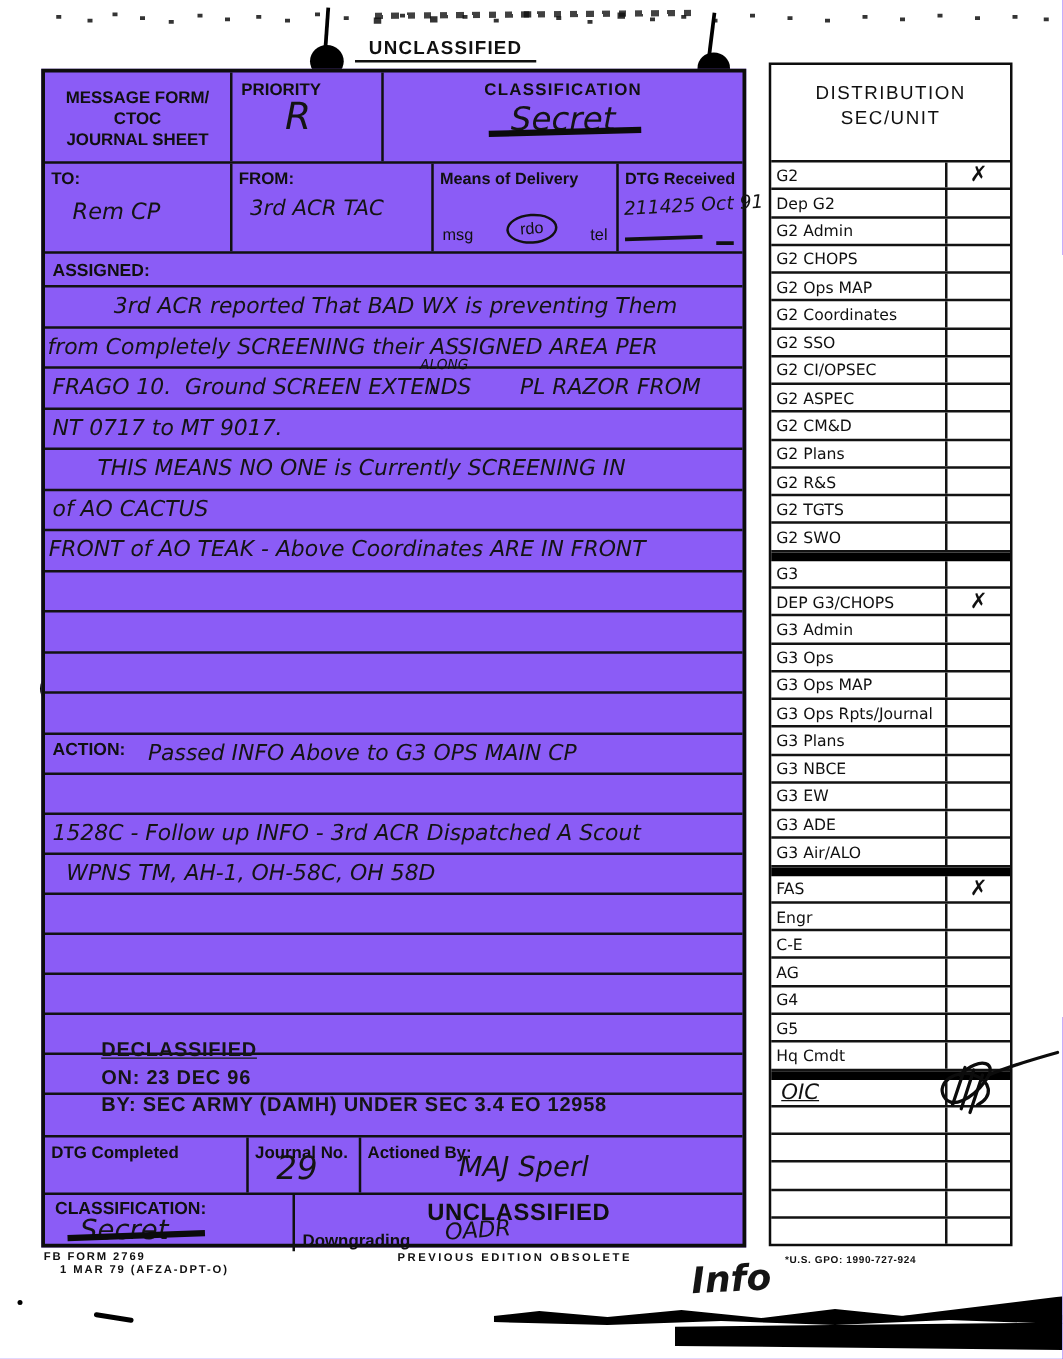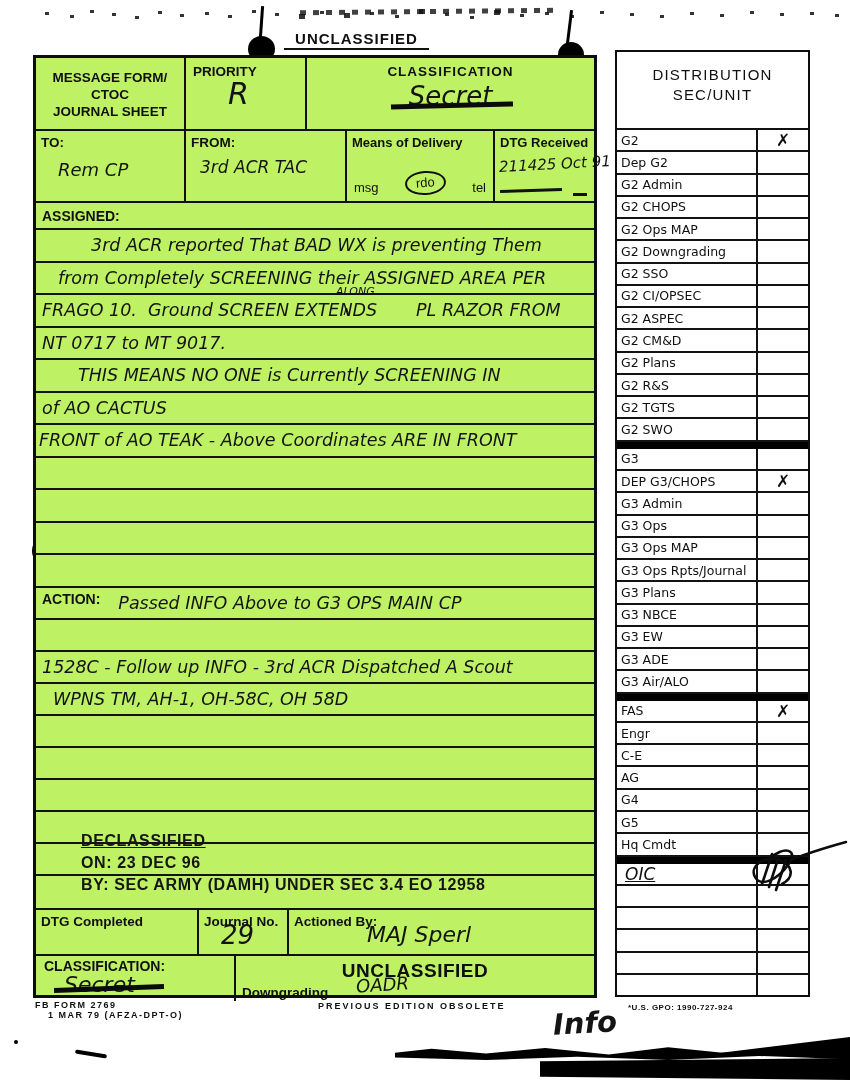--- a/index.html
+++ b/index.html
@@ -29,21 +29,21 @@
   .a-dot2{position:absolute;left:14px;top:1040px;width:4px;height:4px;background:#000;border-radius:50%;}
 
   
   .hw{font-family:"DejaVu Sans",sans-serif;font-style:italic;color:#141414;white-space:pre;}
 
   
   .banner{position:absolute;left:284px;top:30px;width:145px;text-align:center;font-weight:bold;
     font-size:15px;letter-spacing:1px;border-bottom:2.5px solid #111;padding-bottom:1px;}
 
   
-  .form{position:absolute;left:33px;top:55px;width:564px;height:943px;border:3px solid #0d0d0d;background:#bef264;}
+  .form{position:absolute;left:33px;top:55px;width:564px;height:943px;border:3px solid #0d0d0d;background:#8b5cf6;}
   .hrow1{position:absolute;left:0;top:0;width:100%;height:73px;border-bottom:2.5px solid #111;display:flex;}
   .hrow2{position:absolute;left:0;top:73px;width:100%;height:72px;border-bottom:2.5px solid #111;display:flex;}
   .cell{position:relative;border-right:2.5px solid #111;}
   .cell:last-child{border-right:none;}
   .c-title{width:150px;text-align:center;font-weight:bold;font-size:13.5px;line-height:17px;padding-top:11px;}
   .c-priority{width:121px;}
   .c-class{flex:1;}
   .lab{font-weight:bold;font-size:13.5px;}
   .c-priority .lab{position:absolute;left:7px;top:6px;}
   .c-class .lab{display:block;text-align:center;margin-top:6px;letter-spacing:1px;}
@@ -180,21 +180,21 @@
       <div class="dtg-line"></div>
       <div class="dtg-line2"></div>
     </div>
   </div>
 
   <div class="sec-label-row">
     <span class="sec-label">ASSIGNED:</span>
   </div>
   <div id="message-rows">
       <div class="mrow"><span class="hw" style="padding-left: 55px;">3rd ACR reported That BAD WX is preventing Them</span></div>
-      <div class="mrow"><span class="hw" style="padding-left: 22px;">from Completely SCREENING their ASSIGNED AREA PER</span></div>
+      <div class="mrow"><span class="hw" style="padding-left: 2px;">from Completely SCREENING their ASSIGNED AREA PER</span></div>
       <div class="mrow"><span class="hw" style="padding-left: 6px;">FRAGO 10.  Ground SCREEN EXTENDS       PL RAZOR FROM</span><span class="inserted">ALONG</span><span class="caret">∧</span></div>
       <div class="mrow"><span class="hw" style="padding-left: 6px;">NT 0717 to MT 9017.</span></div>
       <div class="mrow"><span class="hw" style="padding-left: 42px;">THIS MEANS NO ONE is Currently SCREENING IN</span></div>
       <div class="mrow"><span class="hw" style="padding-left: 6px;">of AO CACTUS</span></div>
       <div class="mrow"><span class="hw" style="padding-left: 3px;">FRONT of AO TEAK - Above Coordinates ARE IN FRONT</span></div>
       <div class="mrow"><span class="hw"></span></div>
       <div class="mrow"><span class="hw"></span></div>
       <div class="mrow"><span class="hw"></span></div>
       <div class="mrow"><span class="hw"></span></div>
     </div>
@@ -271,21 +271,21 @@
       </div>
       <div class="drow">
         <span class="dlabel">G2 CHOPS</span>
         <span class="dcheck"></span>
       </div>
       <div class="drow">
         <span class="dlabel">G2 Ops MAP</span>
         <span class="dcheck"></span>
       </div>
       <div class="drow">
-        <span class="dlabel">G2 Downgrading</span>
+        <span class="dlabel">G2 Coordinates</span>
         <span class="dcheck"></span>
       </div>
       <div class="drow">
         <span class="dlabel">G2 SSO</span>
         <span class="dcheck"></span>
       </div>
       <div class="drow">
         <span class="dlabel">G2 CI/OPSEC</span>
         <span class="dcheck"></span>
       </div>

